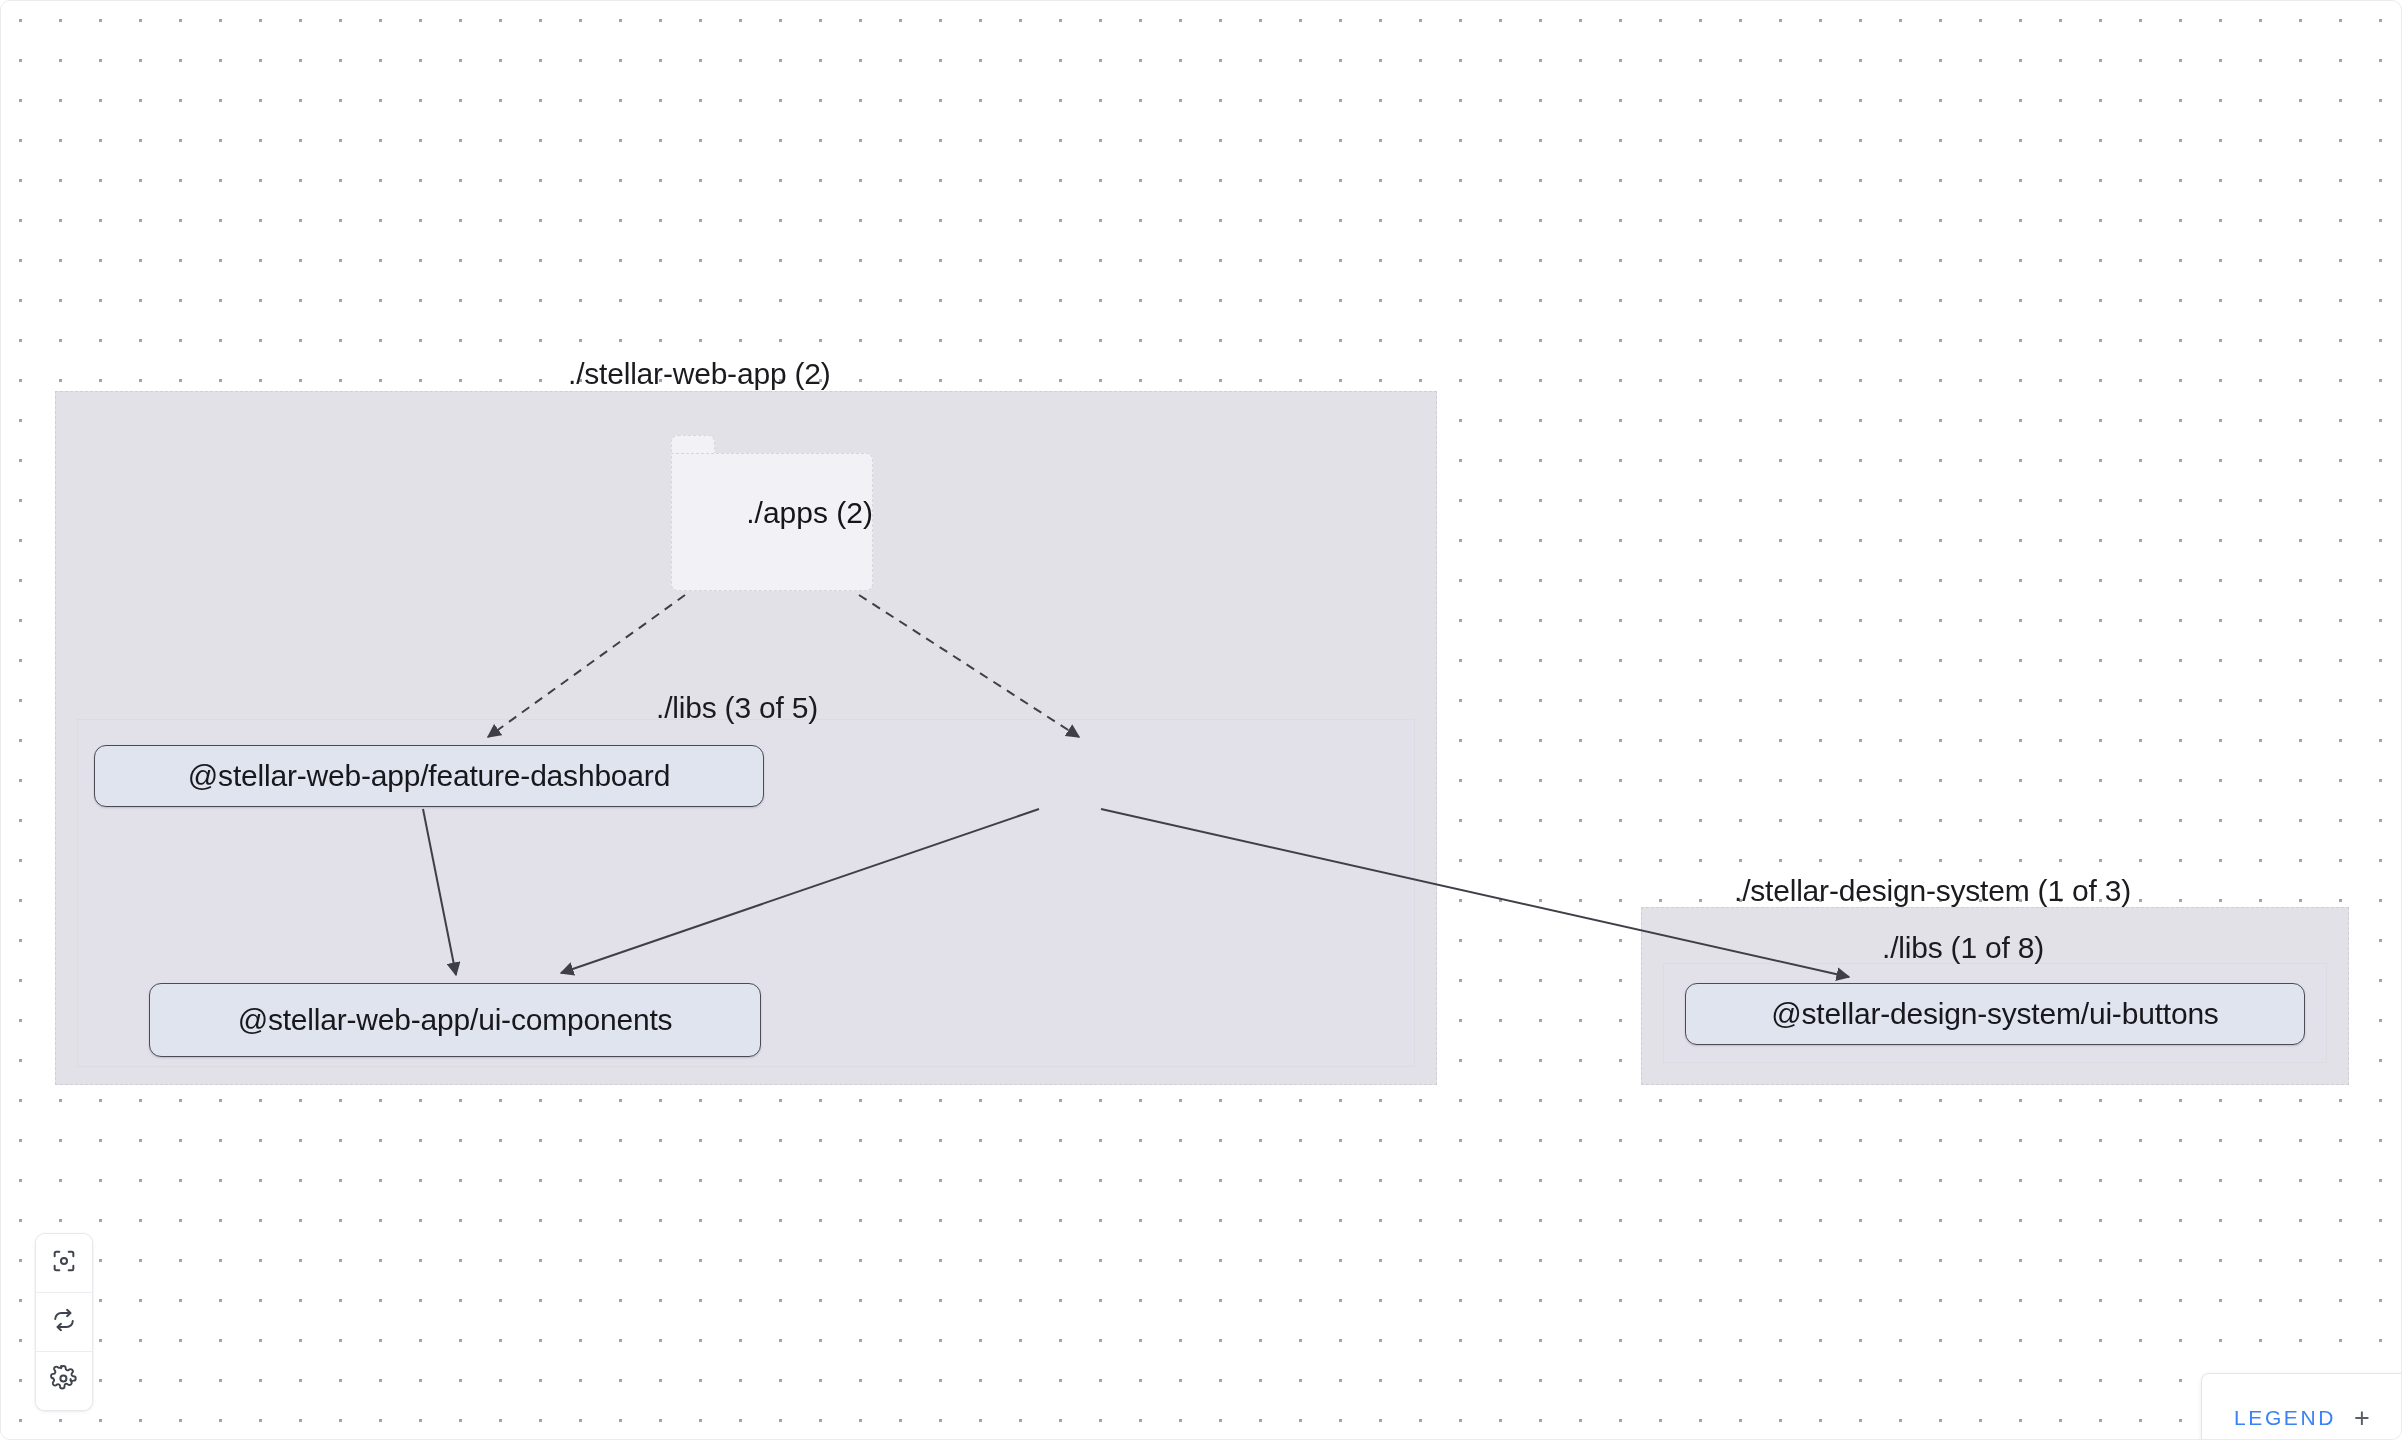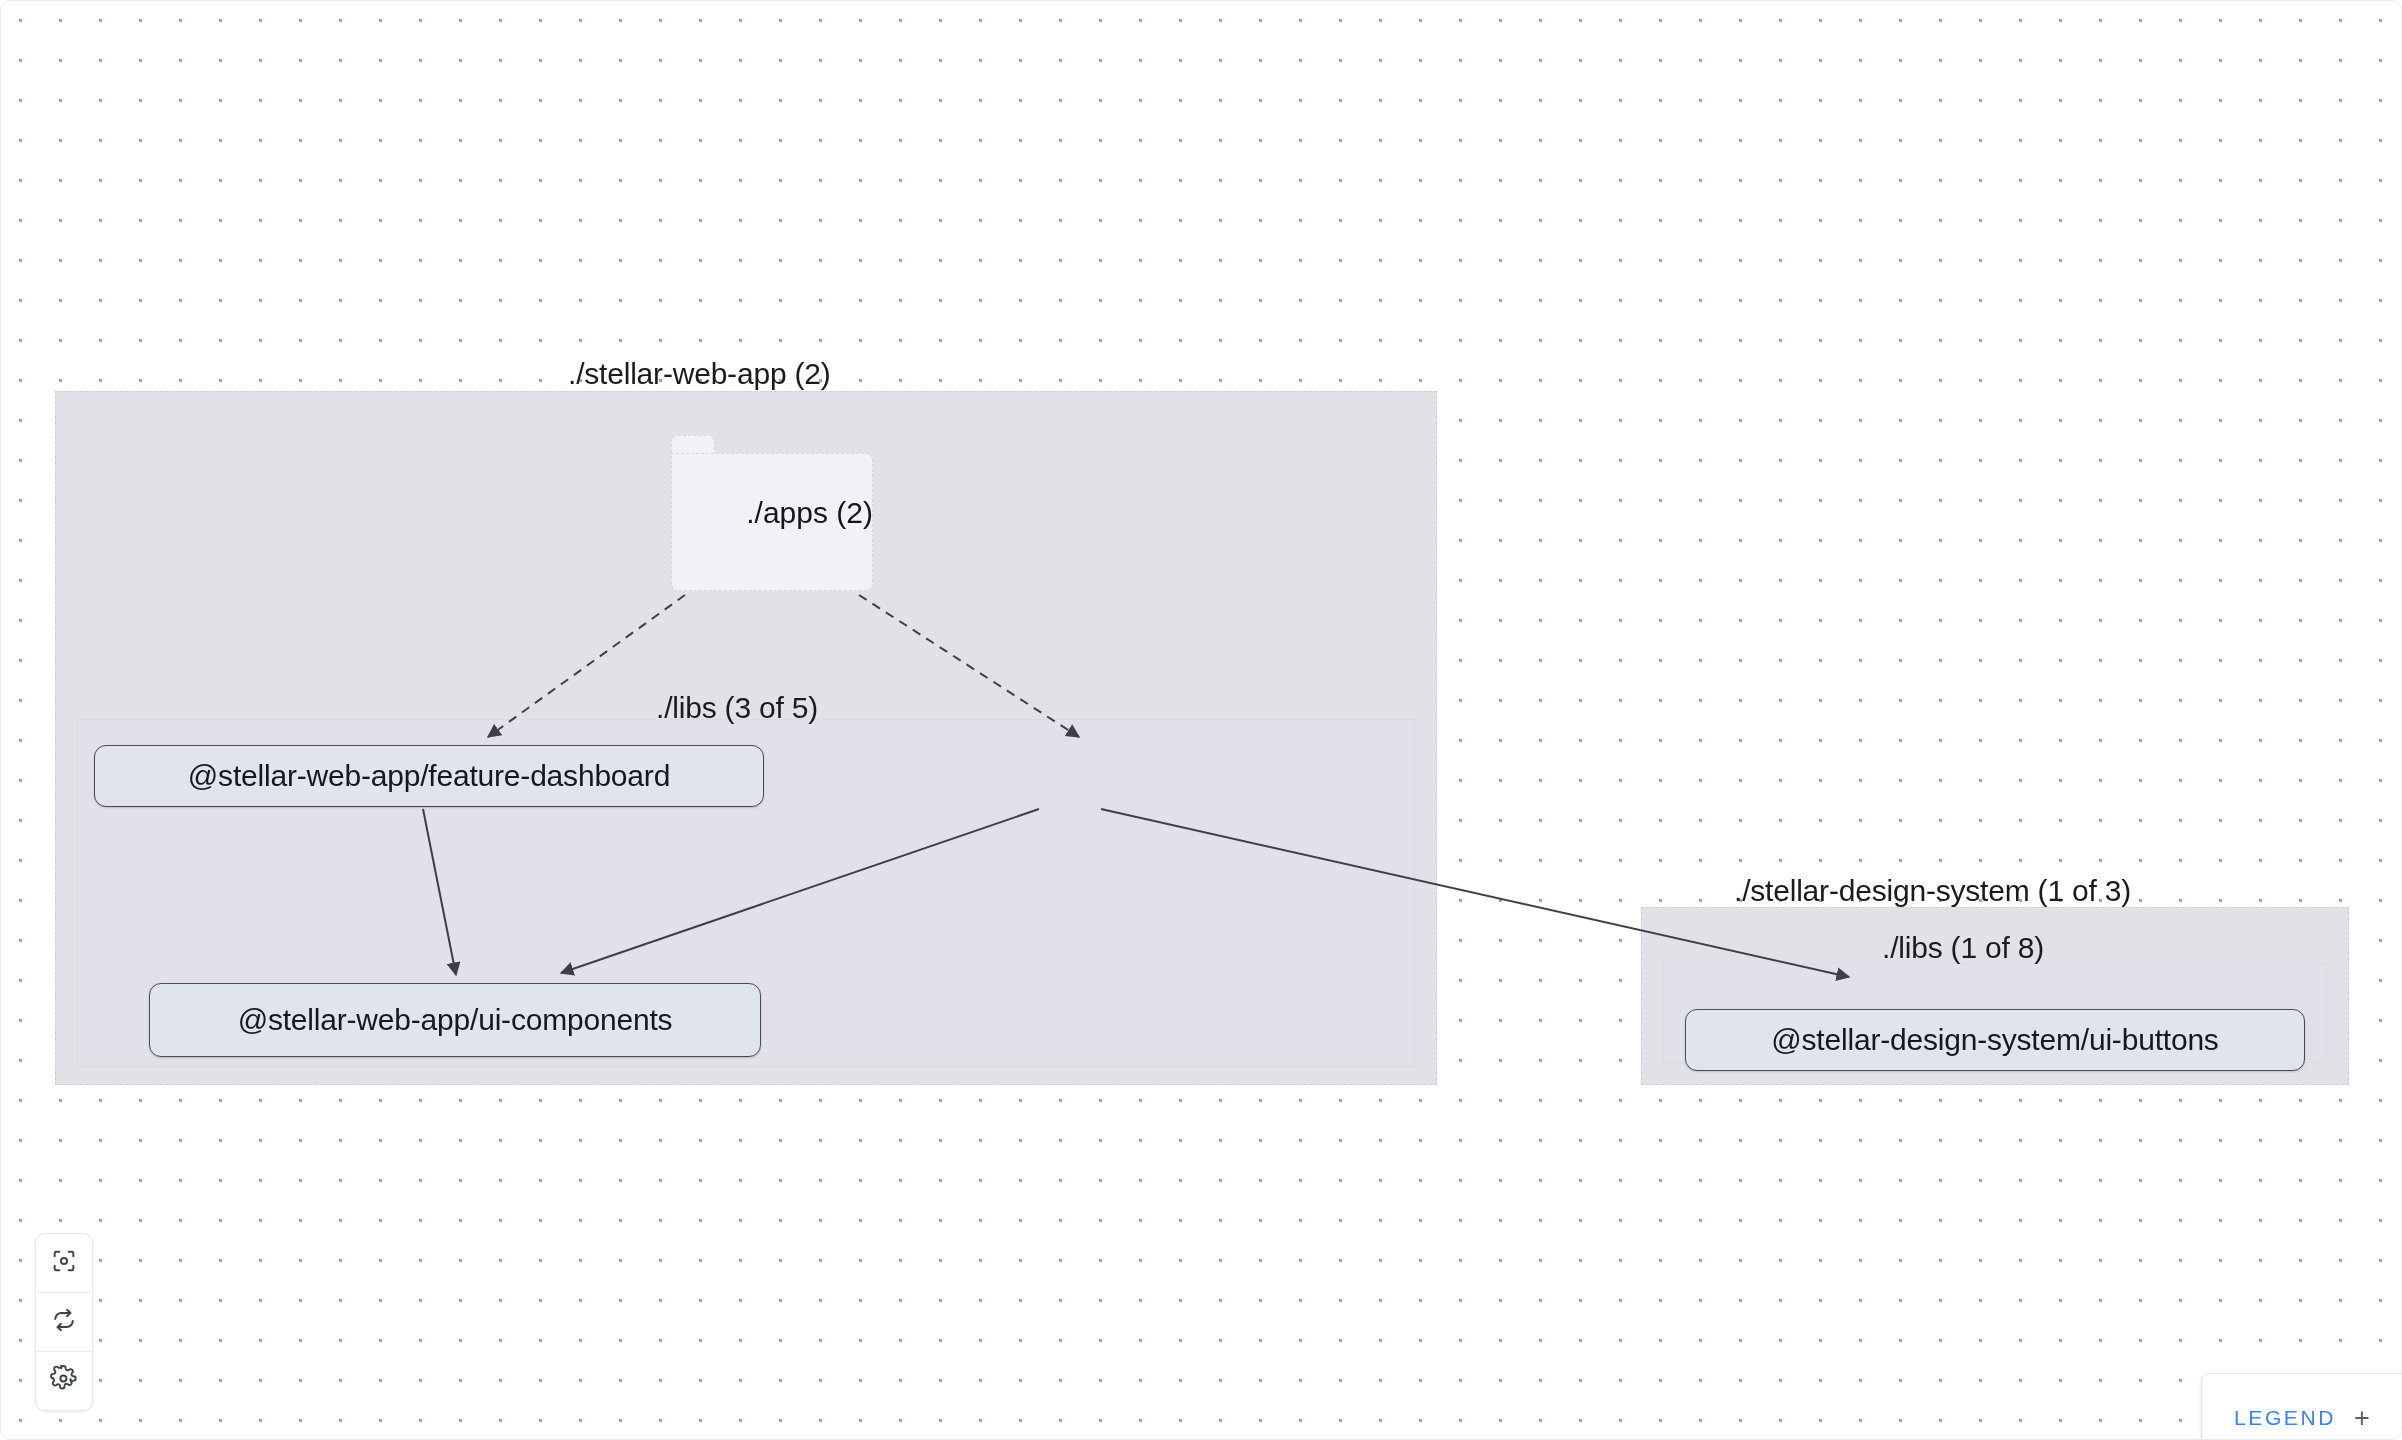--- a/index.html
+++ b/index.html
@@ -221,21 +221,21 @@
 
   <div class="node" style="left:93px; top:744px; width:670px; height:62px;">
     <span class="node-label">@stellar-web-app/feature-dashboard</span>
   </div>
 
 
   <div class="node" style="left:148px; top:982px; width:612px; height:74px;">
     <span class="node-label">@stellar-web-app/ui-components</span>
   </div>
 
-  <div class="node" style="left:1684px; top:982px; width:620px; height:62px;margin-top:26px;">
+  <div class="node" style="left:1684px; top:982px; width:620px; height:62px;">
     <span class="node-label">@stellar-design-system/ui-buttons</span>
   </div>
 
   <div id="controls">
 
     <div class="ctrl-btn">
       <span>
         <svg width="28" height="28" viewBox="0 0 24 24" fill="none" stroke="#3f434d" stroke-width="1.7" stroke-linecap="round" stroke-linejoin="round">
           <path d="M4 8 V5.2 A1.2 1.2 0 0 1 5.2 4 H8"></path>
           <path d="M16 4 H18.8 A1.2 1.2 0 0 1 20 5.2 V8"></path>

